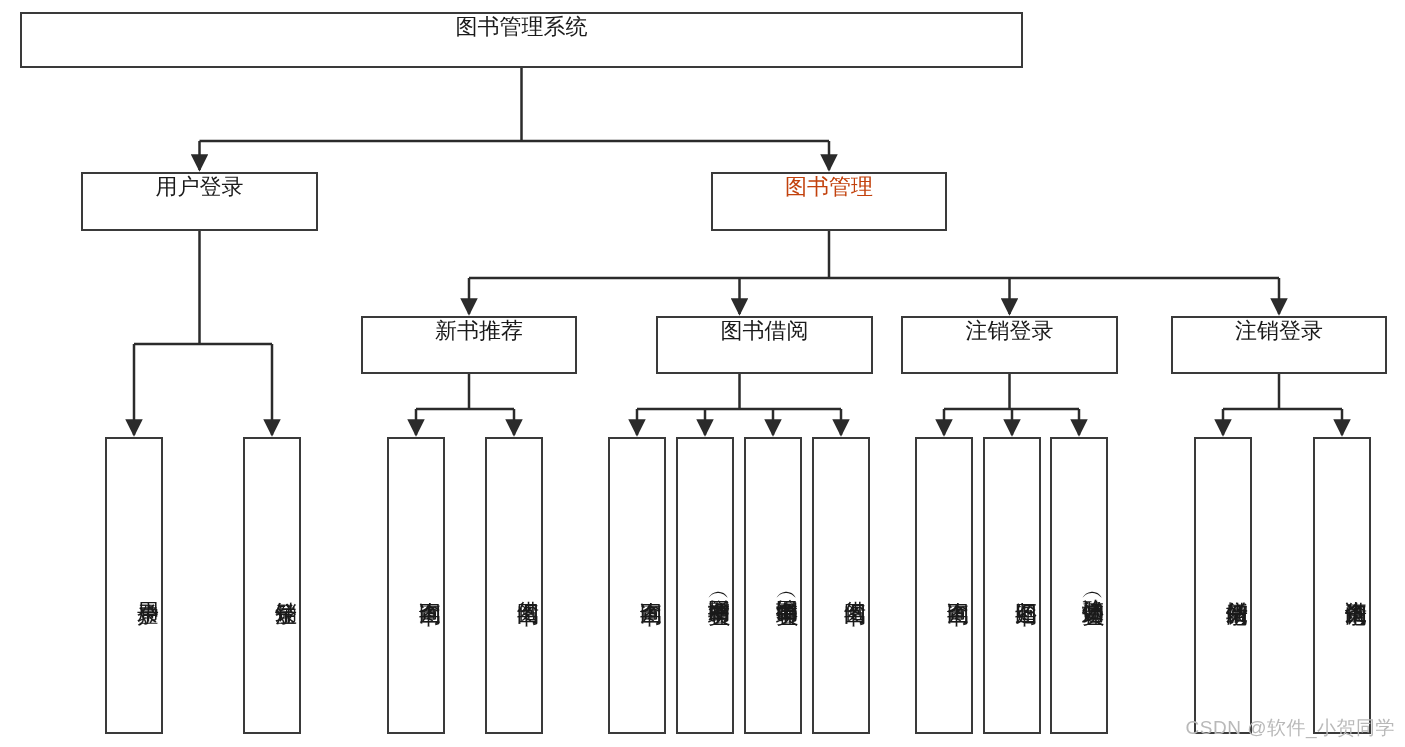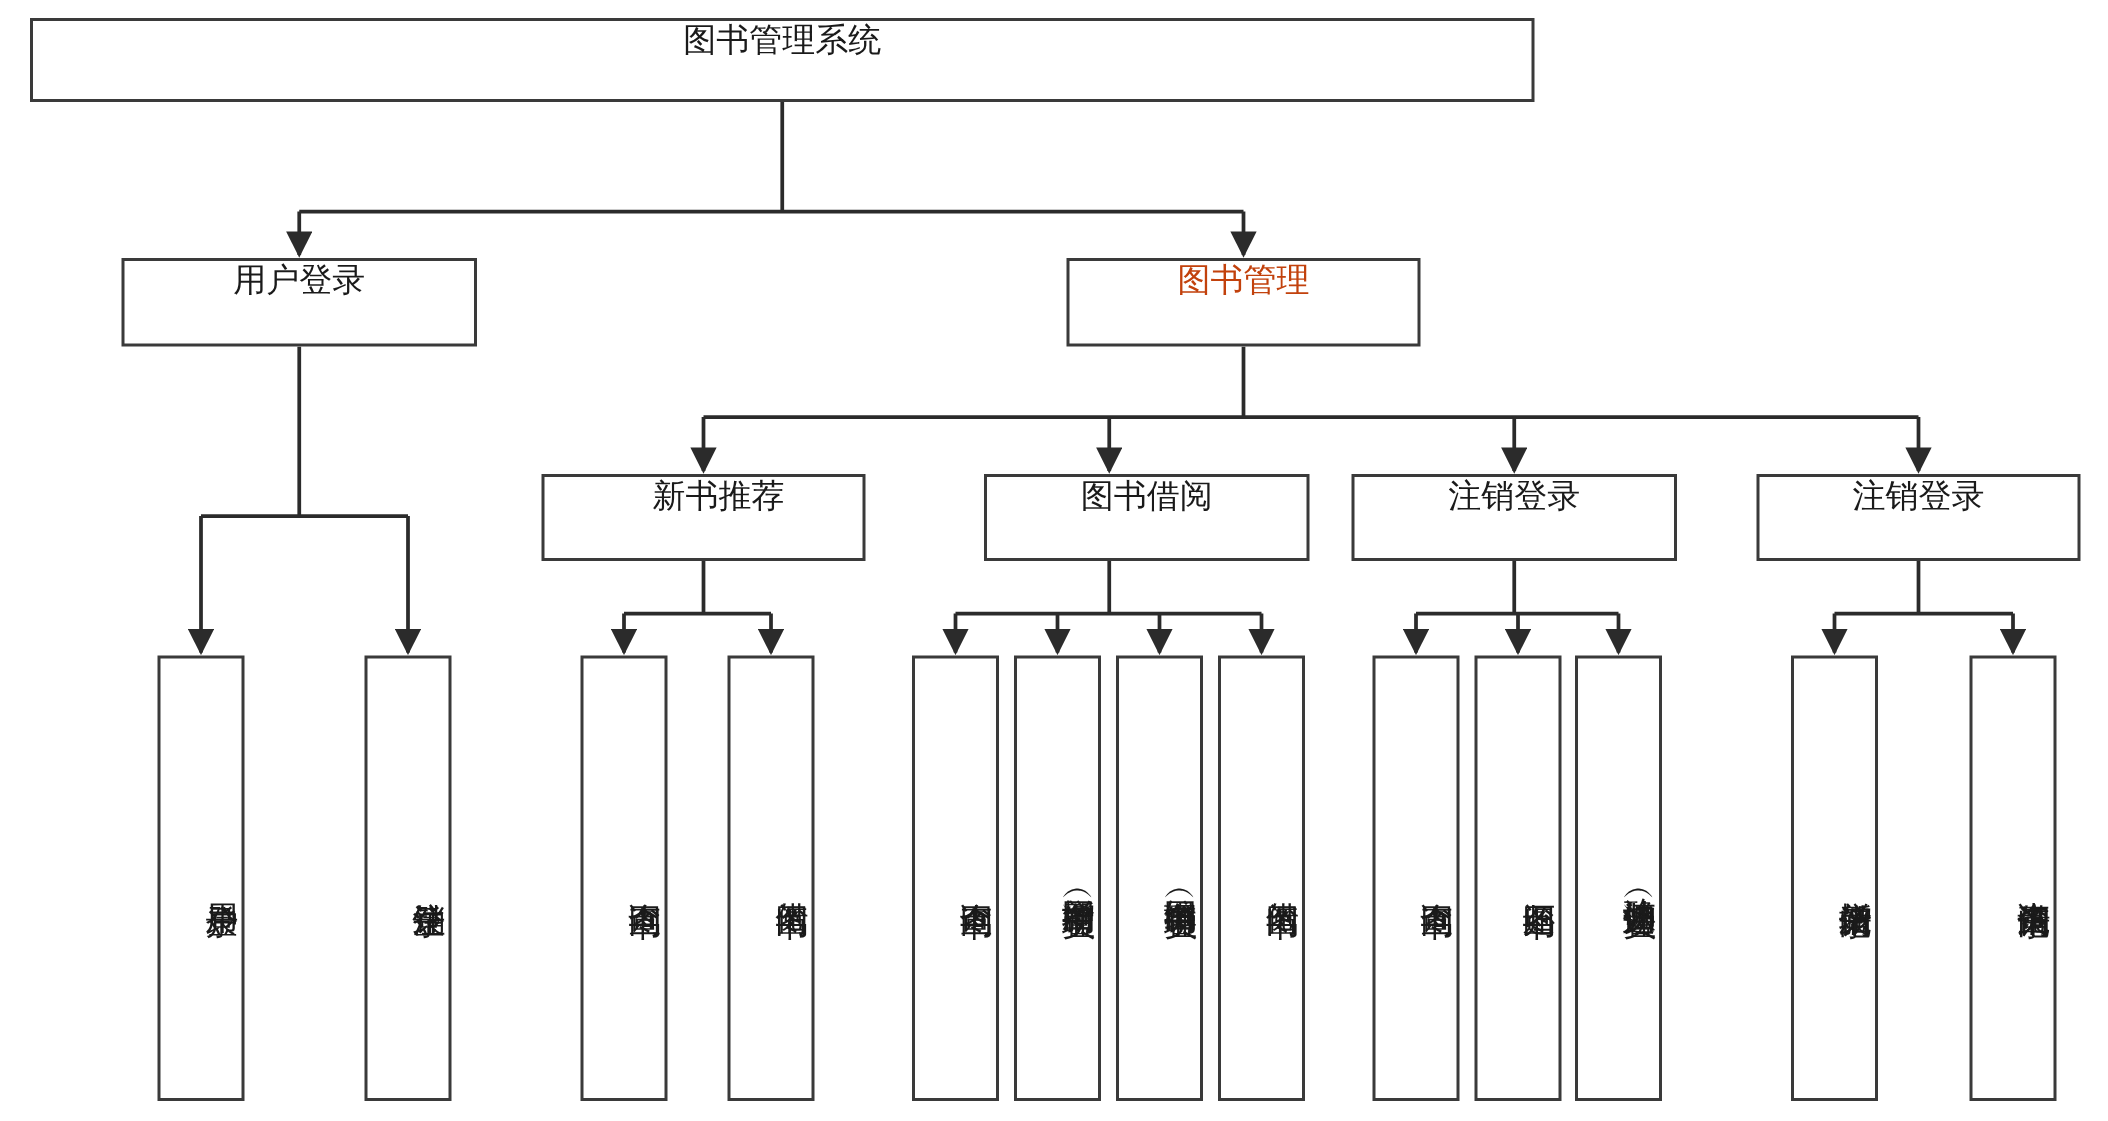--- a/index.html
+++ b/index.html
@@ -155,13 +155,14 @@
       <div class="node vert" style="left: 1050px; top: 437px; width: 58px; height: 297px; border-color: rgb(58, 58, 58); background: rgb(255, 255, 255); color: rgb(26, 26, 26);">
         <span class="lbl">确认归还（管理员）</span>
       </div>
       <div class="node vert" style="left: 1194px; top: 437px; width: 58px; height: 297px; border-color: rgb(58, 58, 58); background: rgb(255, 255, 255); color: rgb(26, 26, 26);">
         <span class="lbl">新增借阅记录</span>
       </div>
       <div class="node vert" style="left: 1313px; top: 437px; width: 58px; height: 297px; border-color: rgb(58, 58, 58); background: rgb(255, 255, 255); color: rgb(26, 26, 26);">
         <span class="lbl">查询借阅记录</span>
       </div>
     </div>
+  <div class="watermark">CSDN @软件_小贺同学</div>
 </div>
 
 </body></html>

